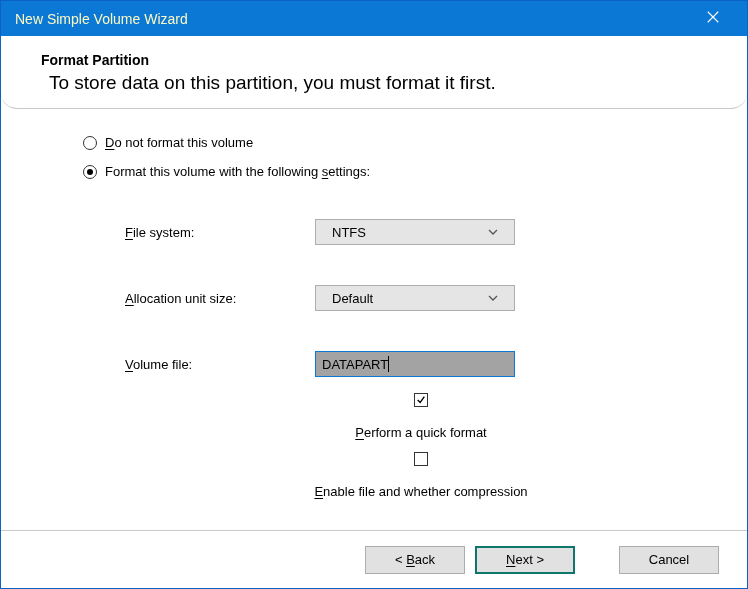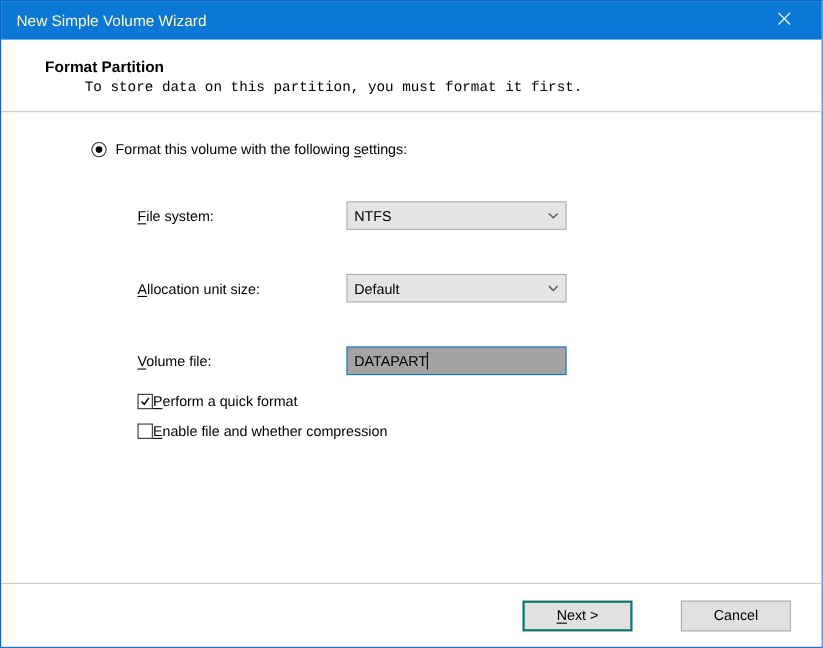--- a/index.html
+++ b/index.html
@@ -32,30 +32,30 @@
     width: 40px;
     height: 100%;
     display: flex;
     align-items: center;
     justify-content: center;
   }
   .close svg { width: 14px; height: 14px; }
   .header-area {
     padding: 16px 20px 14px 40px;
     border-bottom: 1px solid #c9c9c9;
+    border-radius: 16px;
   }
   .header-title {
     font-weight: 600;
     font-size: 14px;
     margin-bottom: 4px;
   }
   .header-sub {
-    font-size: 13px;
-    margin-left: 36px;
-    font-family: Liberation Mono, monospace;
+    font-size: 19px;
+    margin-left: 8px;
   }
   .content {
     flex: 1;
     padding: 26px 30px 10px 46px;
     font-size: 13px;
   }
   .intro { margin-bottom: 28px; }
   .options { margin-left: 36px; }
   .radio-row {
     display: flex;
@@ -87,42 +87,43 @@
     width: 190px;
   }
   .select {
     width: 200px;
     height: 26px;
     border: 1px solid #adadad;
     background: #e5e5e5;
     display: flex;
     align-items: center;
     justify-content: space-between;
-    padding: 0 6px;
+    padding: 0 16px;
   }
   .select .chev svg { width: 10px; height: 10px; }
   .textbox {
     width: 200px;
     height: 26px;
     border: 1px solid #0a78d4;
     background: #a3a3a3;
     padding: 0 6px;
     display: flex;
     align-items: center;
   }
   .textbox .caret {
     border-right: 1px solid #000;
     height: 16px;
     margin-left: 0;
   }
   .check-row {
     display: flex;
     align-items: center;
-    gap: 0;
+    gap: 18px;
     margin-bottom: 12px;
+    flex-direction: column;
   }
   .check {
     width: 14px; height: 14px; border: 1px solid #333; background: #fff;
     display: inline-flex; align-items: center; justify-content: center;
   }
   .check.checked svg { width: 10px; height: 10px; }
   .check:not(.checked) svg { display: none; }
   .footer {
     border-top: 1px solid #c9c9c9;
     height: 58px;
@@ -166,20 +167,26 @@
 
   <div class="header-area">
     <div class="header-title">Format Partition</div>
     <div class="header-sub">To store data on this partition, you must format it first.</div>
   </div>
 
   <div class="content">
 
     <div class="options">
 
+      <div class="radio-row">
+        <span class="radio"></span>
+        <span>
+          <span></span><span class="u">D</span><span>o not format this volume</span>
+        </span>
+      </div>
 
       <div class="radio-row">
         <span class="radio checked"></span>
         <span>
           <span>Format this volume with the following </span><span class="u">s</span><span>ettings:</span>
         </span>
       </div>
 
       <div class="settings">
 
@@ -239,20 +246,25 @@
           <span>
             <span class="u">E</span><span>nable file and whether compression</span>
           </span>
         </div>
 
       </div>
     </div>
   </div>
 
   <div class="footer">
+    <div class="btn">
+      <span>
+        <span>&lt; </span><span class="u">B</span><span>ack</span>
+      </span>
+    </div>
     <div class="btn default">
       <span>
         <span></span><span class="u">N</span><span>ext &gt;</span>
       </span>
     </div>
     <span class="gap"></span>
     <div class="btn">
       <span>Cancel</span>
     </div>
   </div>

